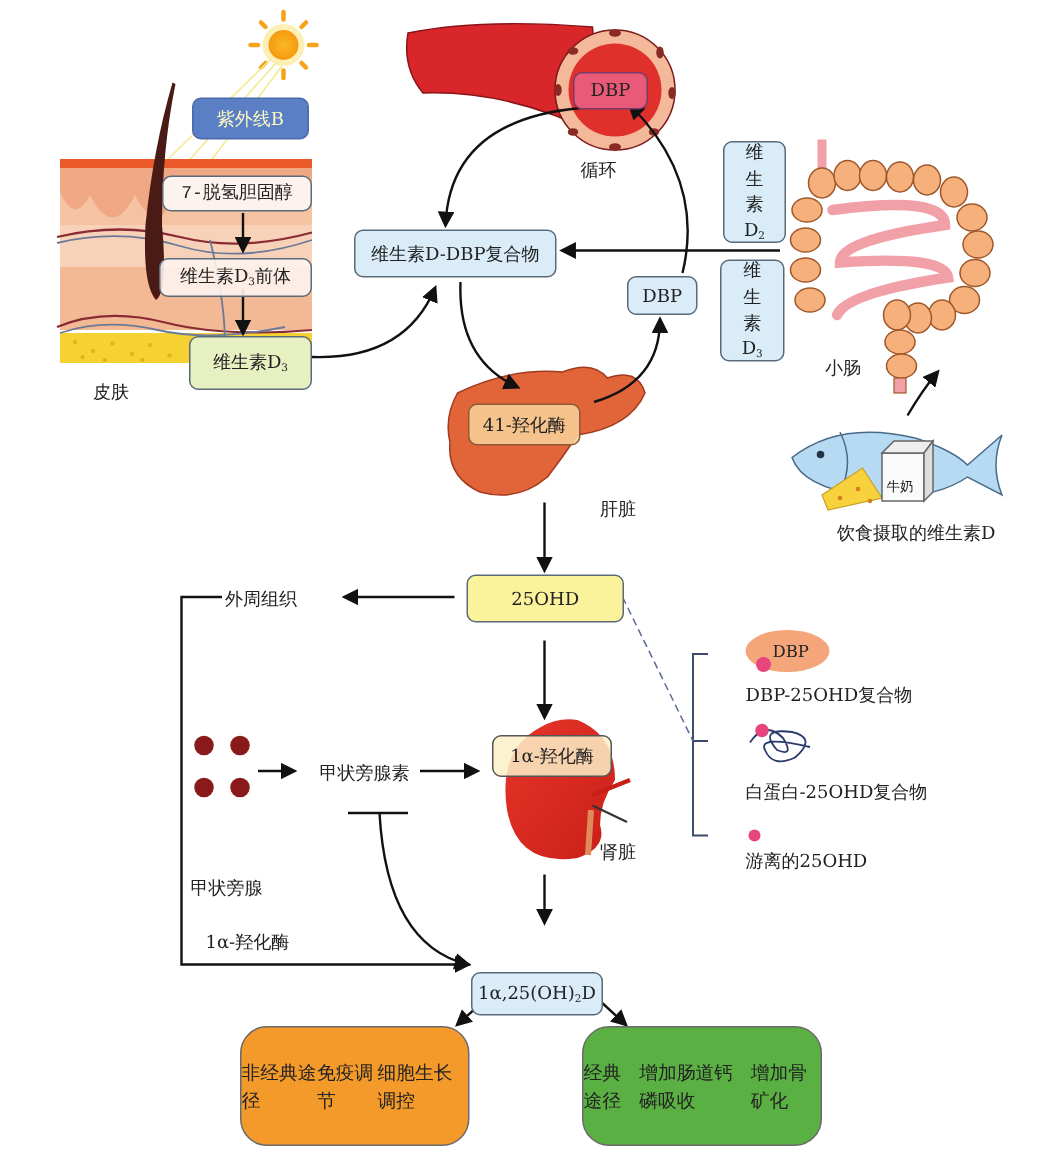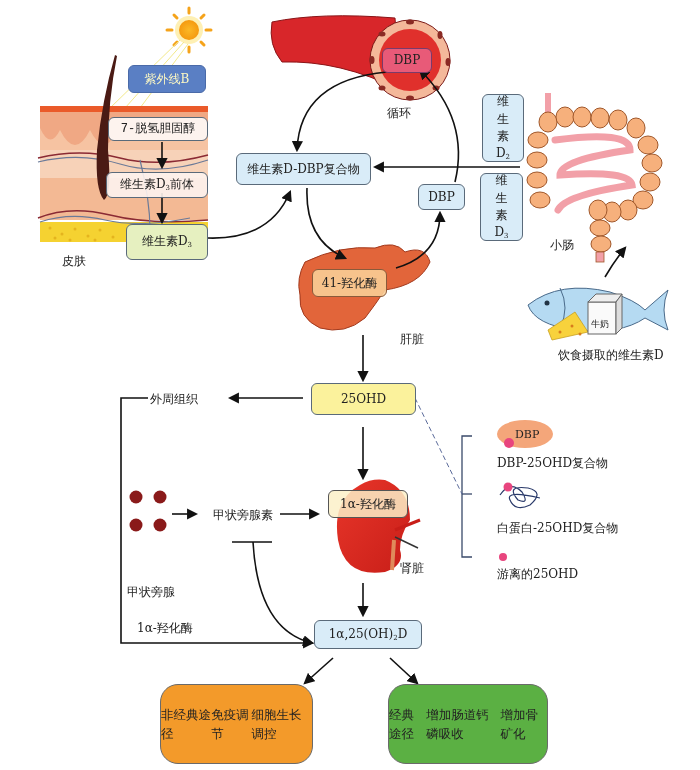--- a/index.html
+++ b/index.html
@@ -279,21 +279,21 @@
 <div class="label" style="left:127px;top:541px;margin-top:43px;">甲状旁腺</div>
 <div class="label" style="left:213px;top:507px;font-family:Liberation Mono, monospace;">甲状旁腺素</div>
 
 <div class="box" style="left:328px;top:490px;width:80px;height:28px;background:rgba(252,240,200,0.85);border-color:#555;">
   <span>1α-羟化酶</span>
 </div>
 <div class="label" style="left:400px;top:560px;">肾脏</div>
 
 <div class="label" style="left:137px;top:620px;">1α-羟化酶</div>
 
-<div class="box blue" style="left:314px;top:620px;width:108px;height:29px;">
+<div class="box blue" style="left:314px;top:648px;width:88px;height:29px;">
   <span><span>1α,25(OH)</span><sub>2</sub><span>D</span></span>
 </div>
 
 <div class="bigbox" style="left:160px;top:684px;width:153px;height:80px;background:#f39a2a;">
   <span>非经典途径</span>
   <span>免疫调节</span>
   <span>细胞生长调控</span>
 </div>
 <div class="bigbox" style="left:388px;top:684px;width:160px;height:80px;background:#5bb043;">
   <span>经典途径</span>

